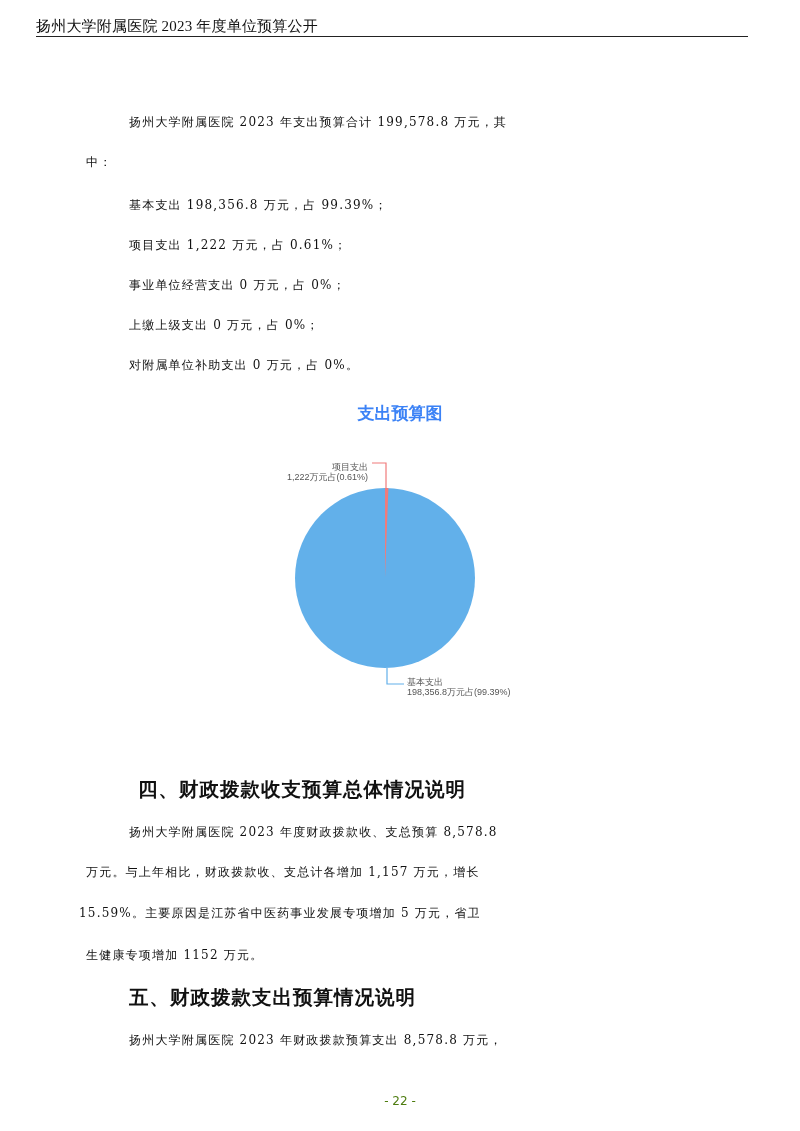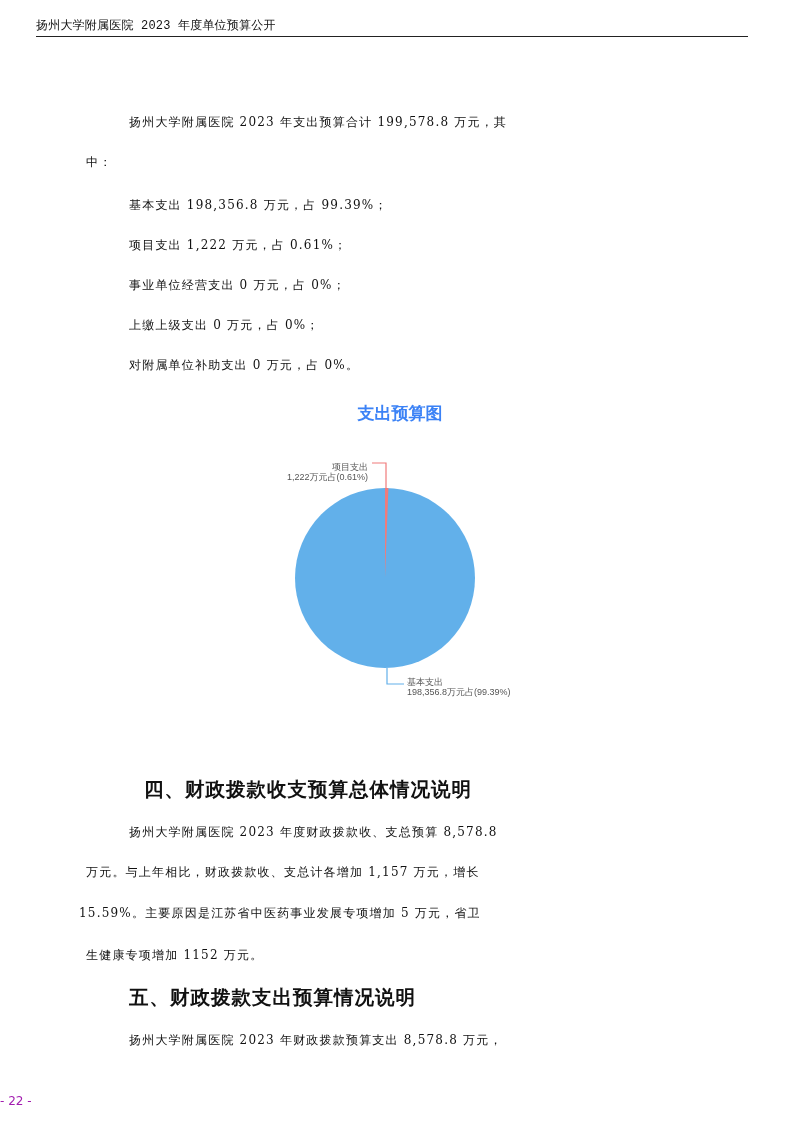--- a/index.html
+++ b/index.html
@@ -1,30 +1,30 @@
 <!DOCTYPE html>
 <html><head>
 <meta charset="utf-8">
 <style>
   html, body { margin: 0; padding: 0; background: #ffffff; }
   body { width: 800px; height: 1131px; position: relative; overflow: hidden;
          font-family: "DejaVu Serif", "Liberation Serif", serif; color: #111; }
   .header { position: absolute; left: 36px; top: 14px; width: 712px; height: 22px;
             border-bottom: 1.5px solid #222; }
-  .header-text { font-family: Liberation Mono, monospace; font-size: 12px;
+  .header-text { font-family: Liberation Serif, serif; font-size: 15px;
                  position: absolute; left: 0; top: 3px; letter-spacing: 0.2px; color: #111; }
   .p { position: absolute; font-size: 12px; line-height: 40px; white-space: nowrap; letter-spacing: 1.2px; }
   .h { font-weight: bold; font-family: "DejaVu Sans", "Liberation Sans", sans-serif; font-size: 19.5px; letter-spacing: 1px; }
   .chart-title { position: absolute; left: 0; width: 800px; top: 402px; text-align: center;
                  font-family: "DejaVu Sans", "Liberation Sans", sans-serif; font-weight: bold;
                  font-size: 17px; color: #3b82f6; }
   .lbl { position: absolute; font-family: Liberation Sans, sans-serif;
          font-size: 9px; line-height: 9.5px; color: #555; white-space: nowrap; }
-  .footer { position: absolute; left: 0; width: 800px; top: 1094px; 
-            font-family: "DejaVu Sans", "Liberation Sans", sans-serif; font-size: 12px; color: #a21caf; }
+  .footer { position: absolute; left: 0; width: 800px; top: 1094px; text-align: center;
+            font-family: "DejaVu Sans", "Liberation Sans", sans-serif; font-size: 12px; color: #4d7c0f; }
   svg.pie { position: absolute; left: 0; top: 0; }
 </style>
 </head>
 <body>
 
 <div class="header">
   <span class="header-text">扬州大学附属医院 2023 年度单位预算公开</span>
 </div>
 
 <div class="p" style="left:129px; top:102px;">扬州大学附属医院 2023 年支出预算合计 199,578.8 万元，其</div>
@@ -52,21 +52,21 @@
 <div class="lbl" style="right:432px; top:463px; text-align:right;">
   <div>项目支出</div>
   <div>1,222万元占(0.61%)</div>
 </div>
 
 <div class="lbl" style="left:407px; top:678px;">
   <div>基本支出</div>
   <div>198,356.8万元占(99.39%)</div>
 </div>
 
-<div class="p h" style="left:144px; top:770px;">四、财政拨款收支预算总体情况说明</div>
+<div class="p h" style="left:138px; top:770px;">四、财政拨款收支预算总体情况说明</div>
 <div class="p" style="left:129px; top:812px;">扬州大学附属医院 2023 年度财政拨款收、支总预算 8,578.8</div>
 <div class="p" style="left:86px; top:852px;">万元。与上年相比，财政拨款收、支总计各增加 1,157 万元，增长</div>
 <div class="p" style="left:79px; top:893px;">15.59%。主要原因是江苏省中医药事业发展专项增加 5 万元，省卫</div>
 <div class="p" style="left:86px; top:935px;">生健康专项增加 1152 万元。</div>
 
 <div class="p h" style="left:129px; top:978px;">五、财政拨款支出预算情况说明</div>
 <div class="p" style="left:129px; top:1020px;">扬州大学附属医院 2023 年财政拨款预算支出 8,578.8 万元，</div>
 
 <div class="footer">- 22 -</div>
 

